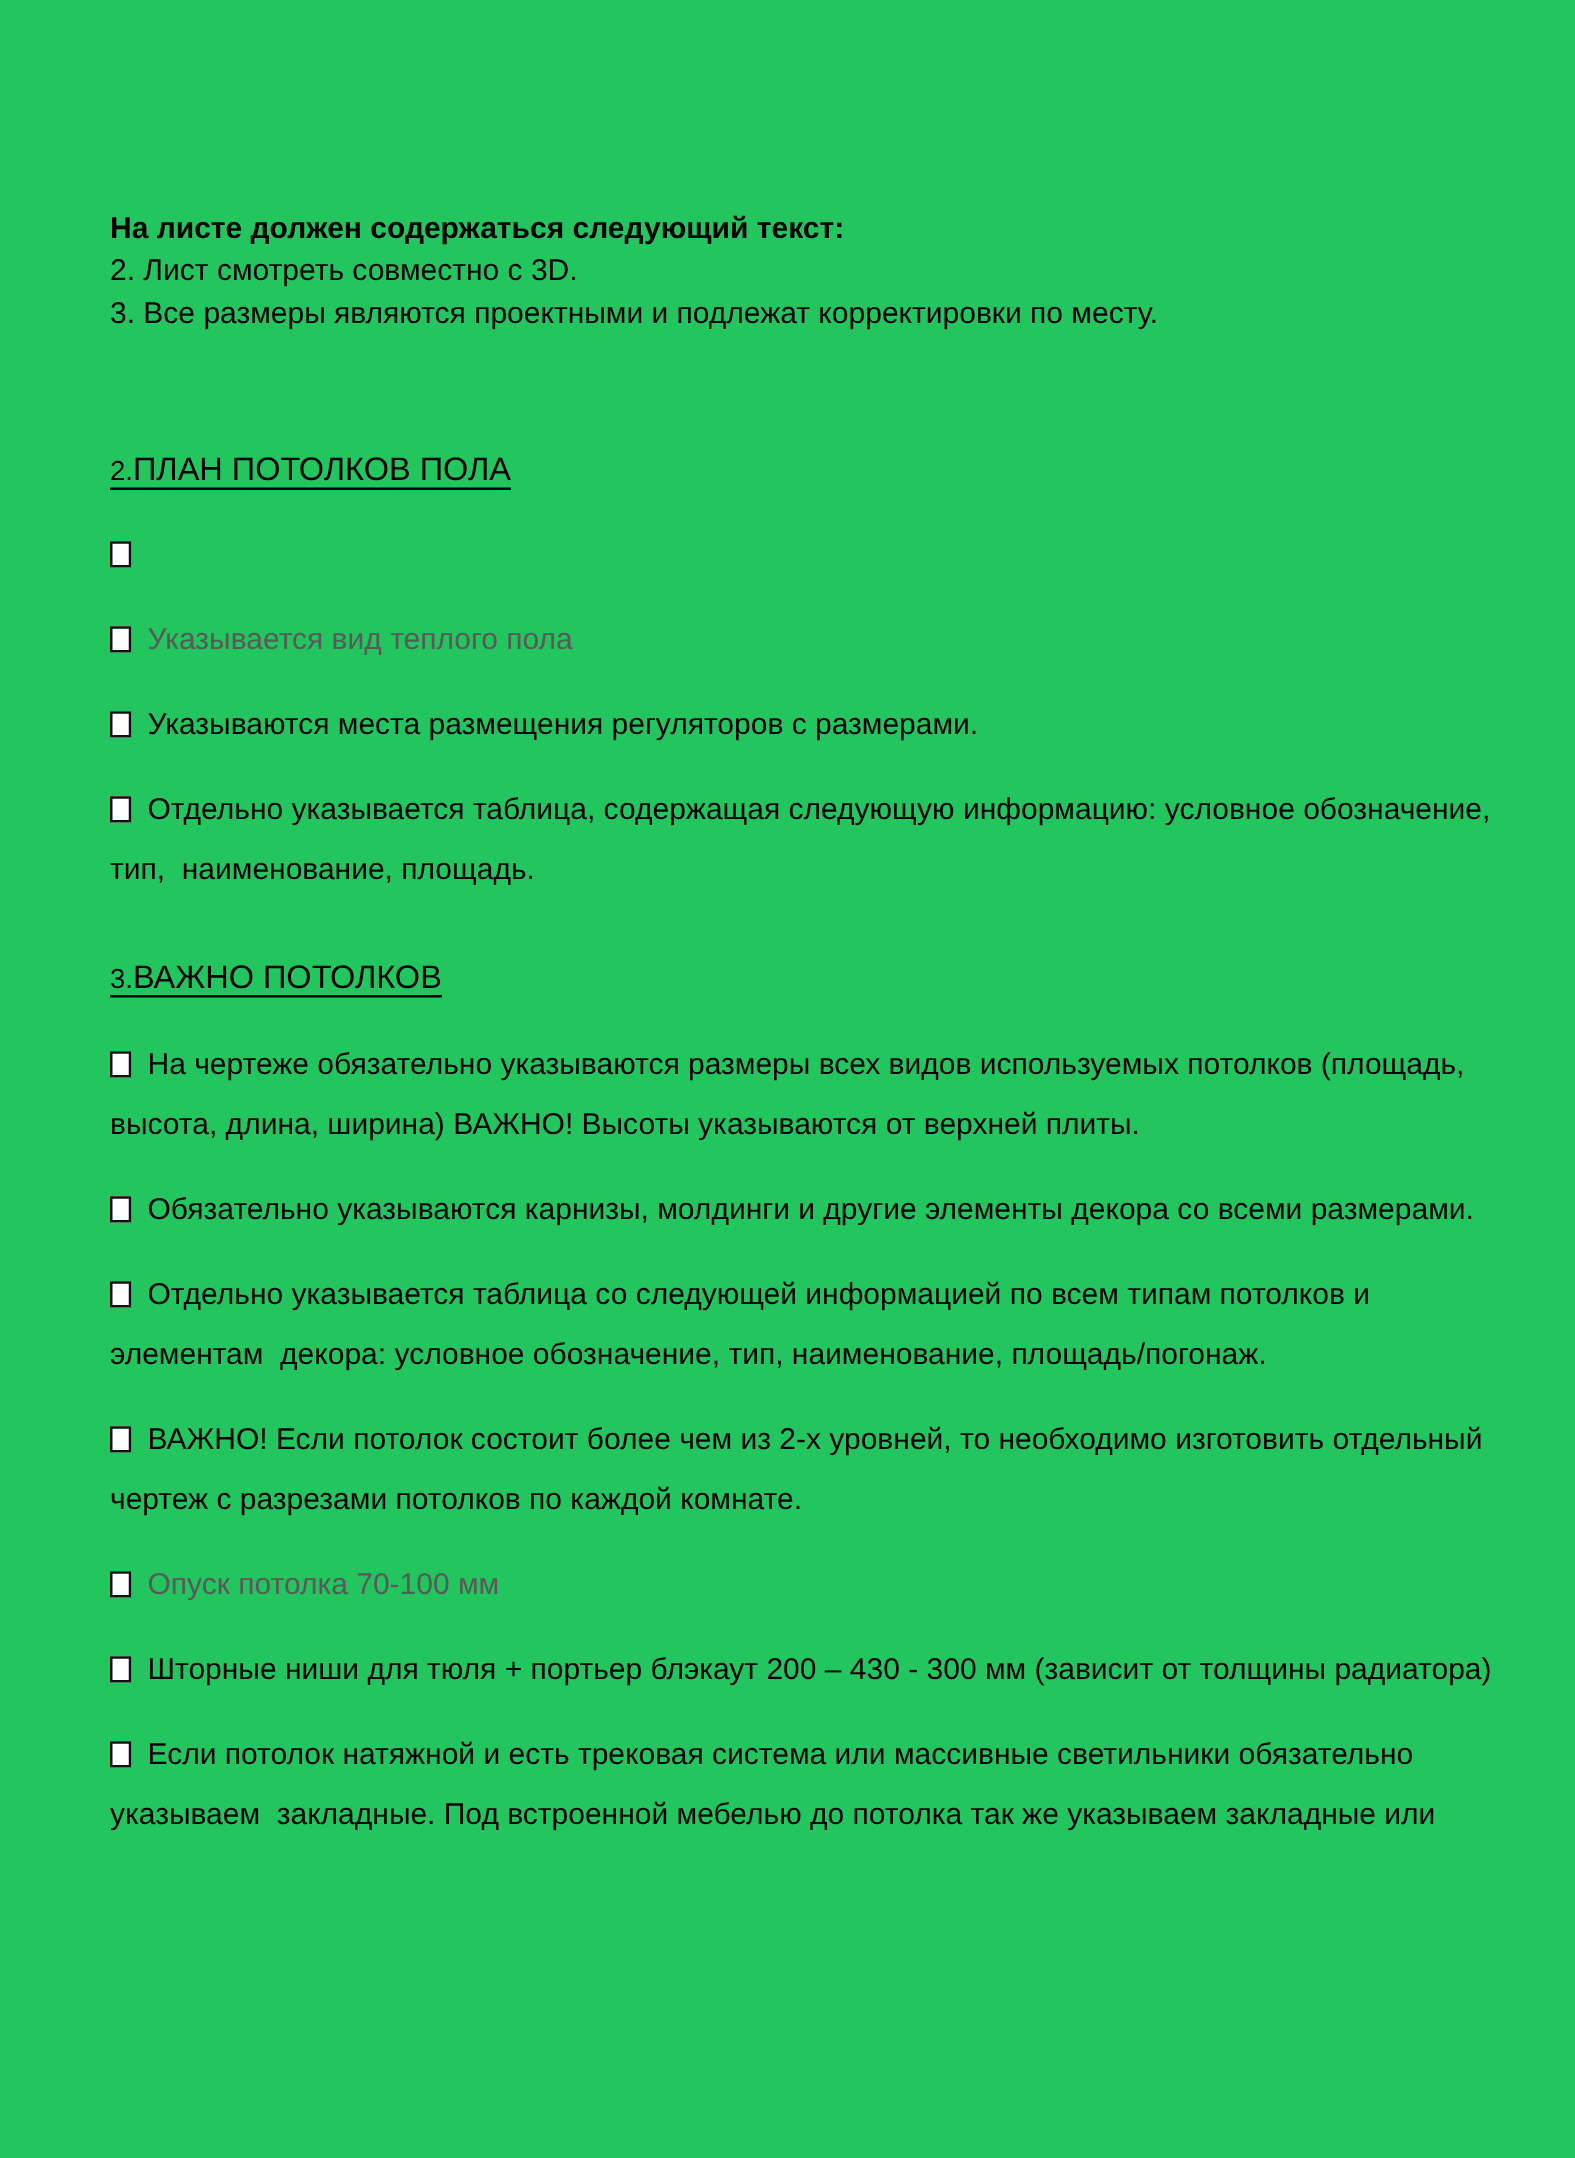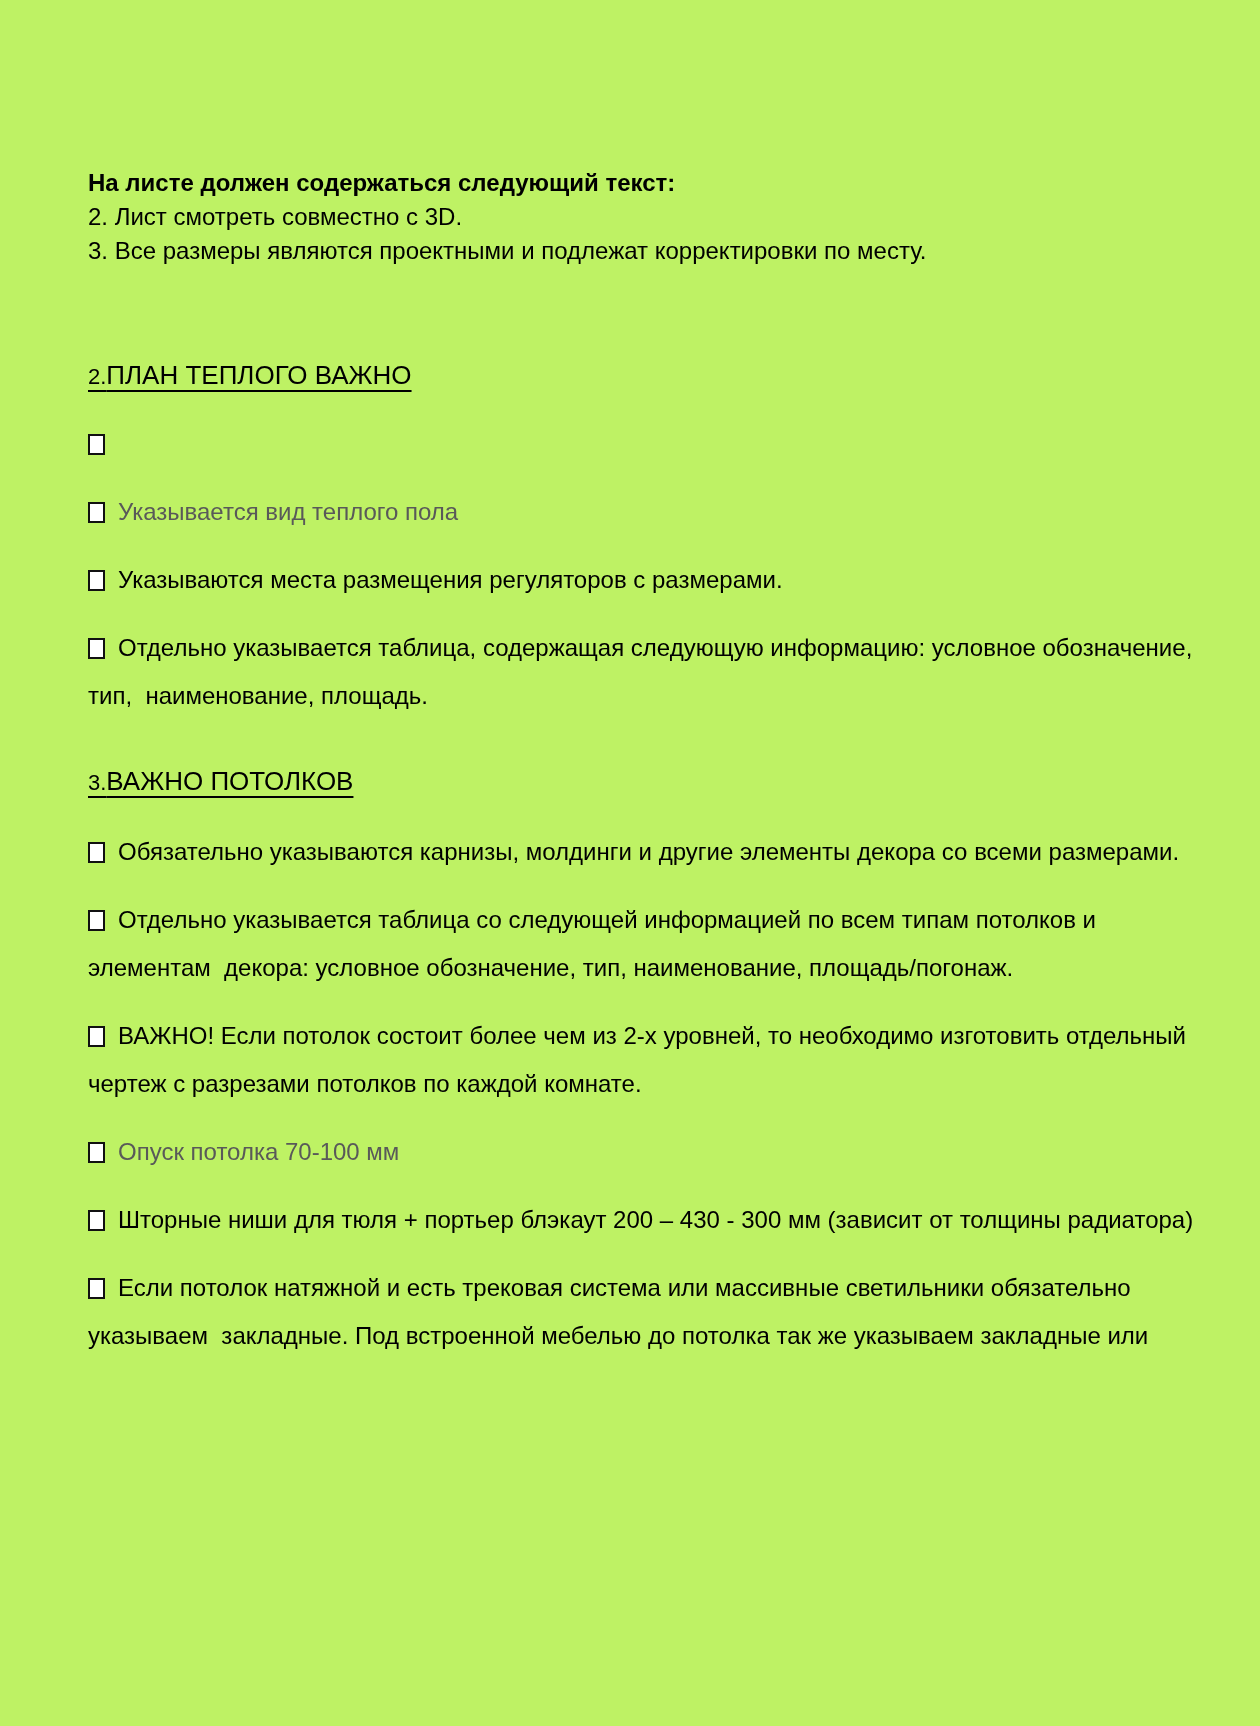--- a/index.html
+++ b/index.html
@@ -1,21 +1,21 @@
 <!DOCTYPE html>
 <html lang="ru" style="--muted-color: #595959;"><head>
 <meta charset="utf-8">
 <style>
   * { margin: 0; padding: 0; box-sizing: border-box; }
   html, body { background: #ffffff; }
   .page {
     position: relative;
     width: 1260px;
     height: 1726px;
-    background: #bef264;
+    background: #22c55e;
     overflow: hidden;
     padding: 166px 40px 0 88px;
     font-family: "Liberation Sans", "DejaVu Sans", sans-serif;
     color: #000000;
     font-size: 24px;
   }
   
   .intro p {
     line-height: 34px;
     white-space: pre-wrap;
@@ -68,35 +68,36 @@
 
 <div class="page">
 
   <div class="intro">
     <p class="intro-heading">На листе должен содержаться следующий текст:</p>
     <p class="intro-line">2. Лист смотреть совместно с 3D.</p>
     <p class="intro-line">3. Все размеры являются проектными и подлежат корректировки по месту.</p>
   </div>
 
   <div class="sec2-heading-wrap">
-    <h2 class="section-heading"><span class="sec-num">2.</span><span>ПЛАН ТЕПЛОГО ВАЖНО</span></h2>
+    <h2 class="section-heading"><span class="sec-num">2.</span><span>ПЛАН ПОТОЛКОВ ПОЛА</span></h2>
   </div>
 
   <div class="sec2-items">
     <div class="check-item muted"><span class="cb"></span></div>
     <div class="check-item muted"><span class="cb"></span><span class="item-text">Указывается вид теплого пола</span></div>
     <div class="check-item"><span class="cb"></span><span class="item-text">Указываются места размещения регуляторов с размерами.</span></div>
     <div class="check-item"><span class="cb"></span><span class="item-text">Отдельно указывается таблица, содержащая следующую информацию: условное обозначение, тип,  наименование, площадь.</span></div>
   </div>
 
   <div class="sec3-heading-wrap">
     <h2 class="section-heading"><span class="sec-num">3.</span><span>ВАЖНО ПОТОЛКОВ</span></h2>
   </div>
 
   <div class="sec3-items">
+    <div class="check-item"><span class="cb"></span><span class="item-text">На чертеже обязательно указываются размеры всех видов используемых потолков (площадь,  высота, длина, ширина) ВАЖНО! Высоты указываются от верхней плиты.</span></div>
     <div class="check-item"><span class="cb"></span><span class="item-text">Обязательно указываются карнизы, молдинги и другие элементы декора со всеми размерами.</span></div>
     <div class="check-item"><span class="cb"></span><span class="item-text">Отдельно указывается таблица со следующей информацией по всем типам потолков и элементам  декора: условное обозначение, тип, наименование, площадь/погонаж.</span></div>
     <div class="check-item"><span class="cb"></span><span class="item-text">ВАЖНО! Если потолок состоит более чем из 2-х уровней, то необходимо изготовить отдельный  чертеж с разрезами потолков по каждой комнате.</span></div>
     <div class="check-item muted"><span class="cb"></span><span class="item-text">Опуск потолка 70-100 мм</span></div>
     <div class="check-item"><span class="cb"></span><span class="item-text">Шторные ниши для тюля + портьер блэкаут 200 – 430 - 300 мм (зависит от толщины радиатора)</span></div>
     <div class="check-item"><span class="cb"></span><span class="item-text">Если потолок натяжной и есть трековая система или массивные светильники обязательно указываем  закладные. Под встроенной мебелью до потолка так же указываем закладные или</span></div>
   </div>
 
 </div>
 

